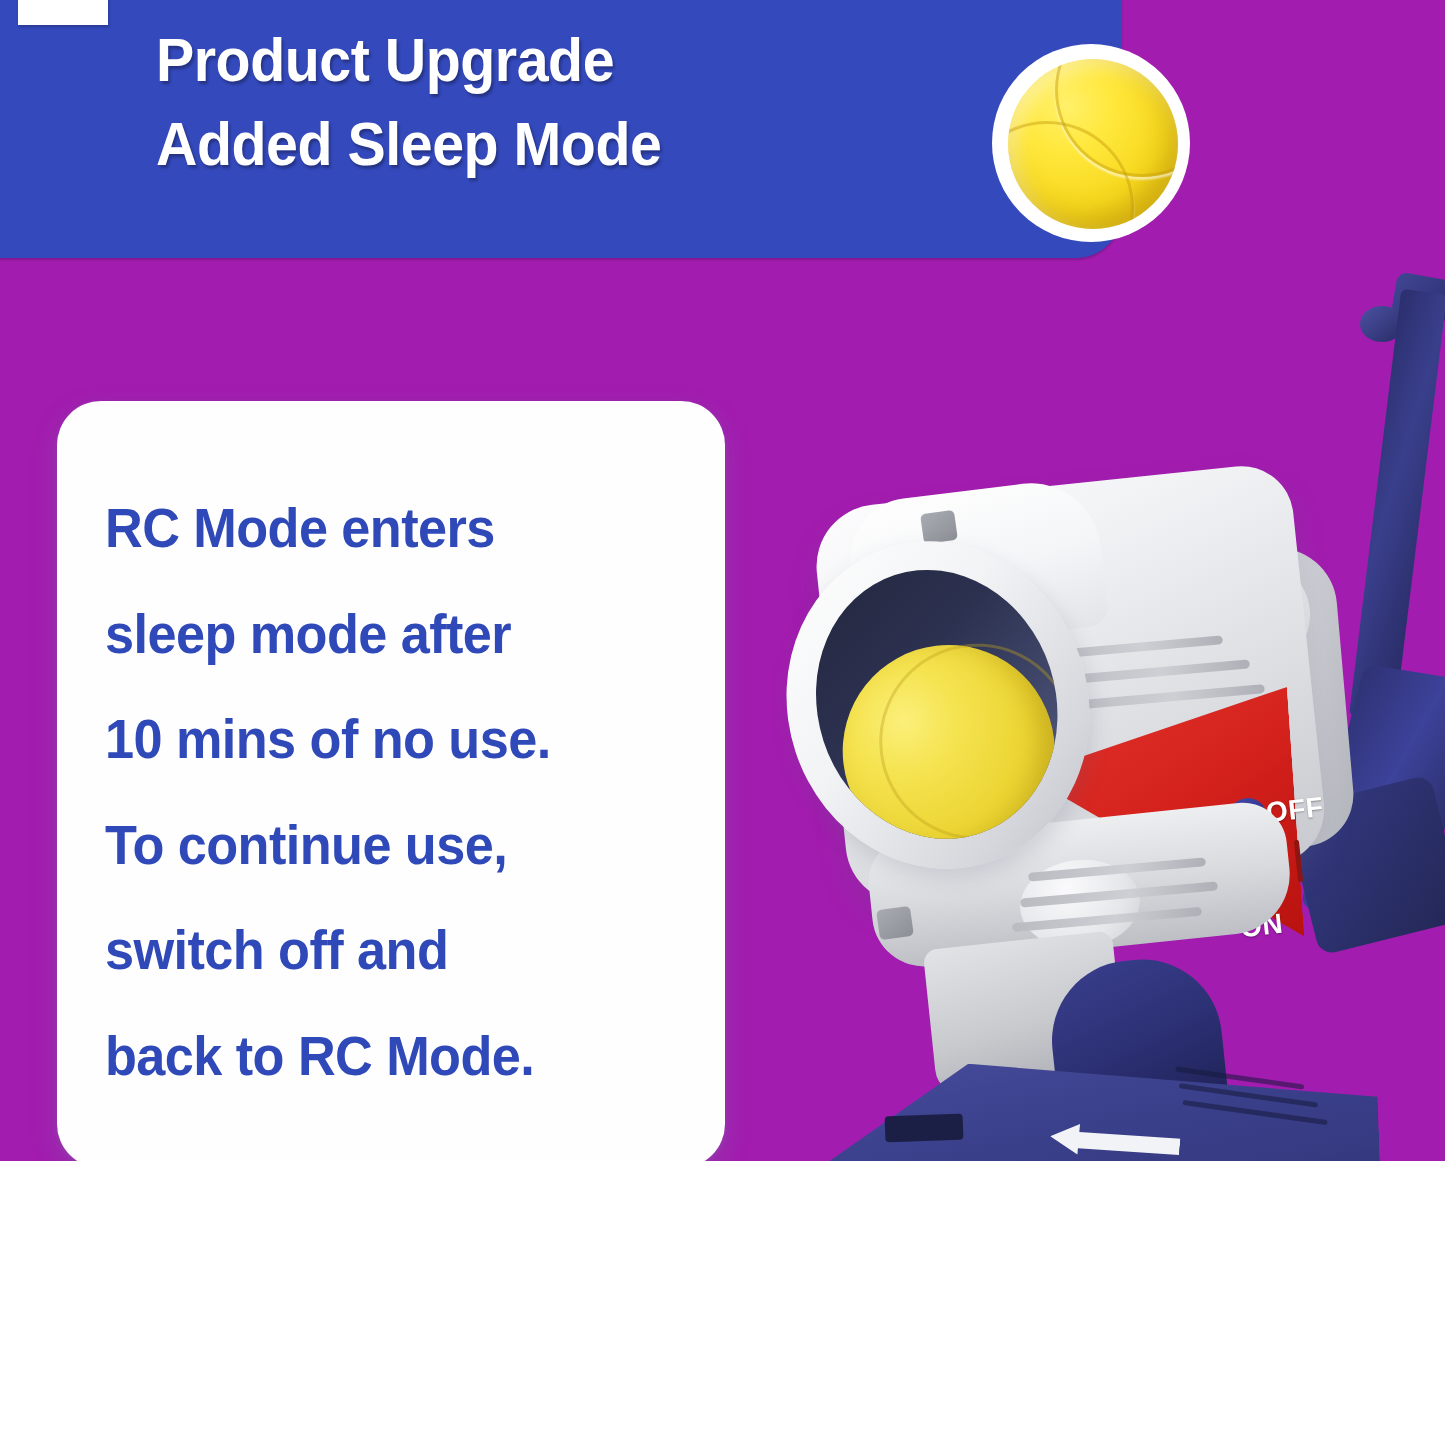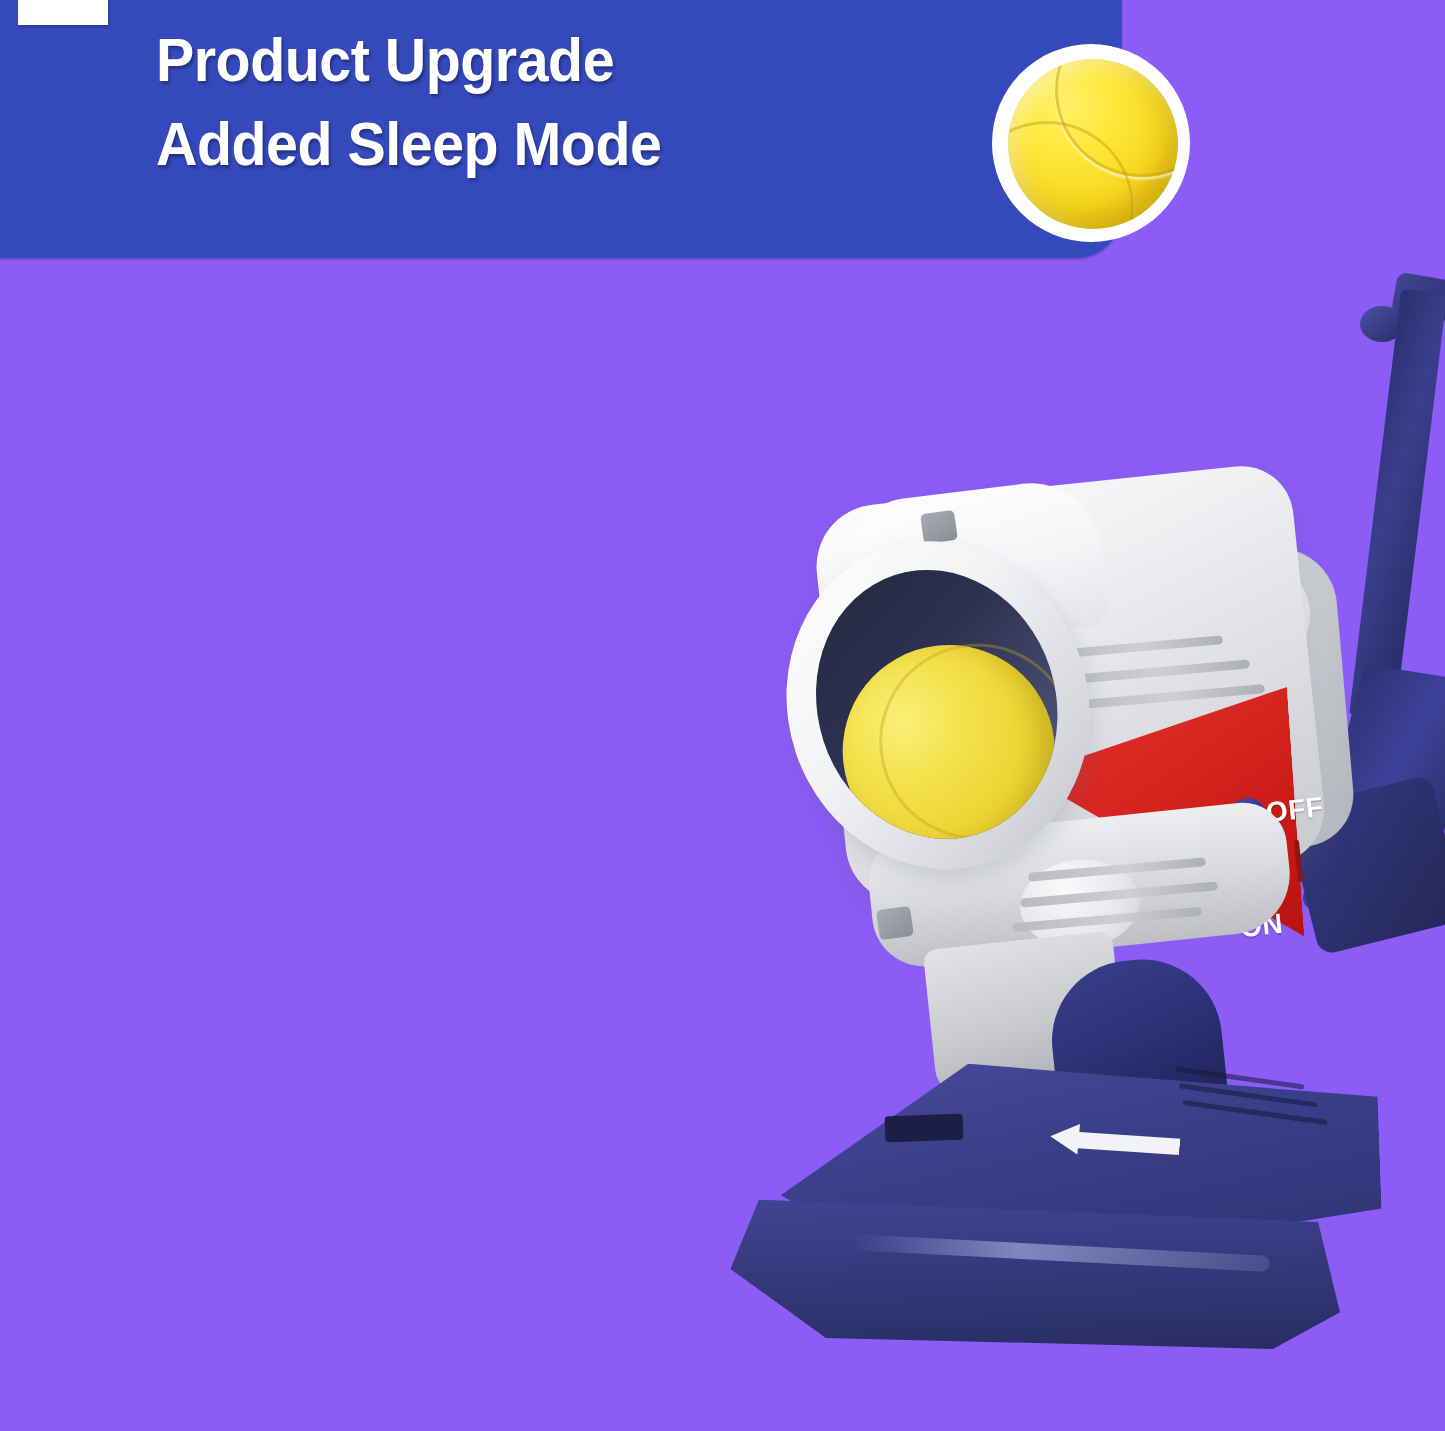--- a/index.html
+++ b/index.html
@@ -6,22 +6,22 @@
     margin: 0;
     padding: 0;
     background: #ffffff;
   }
   body {
     font-family: "Liberation Sans", sans-serif;
   }
   #page {
     position: relative;
     width: 1445px;
-    height: 1431px;
-    background: #8b5cf6;
+    height: 1161px;
+    background: #a21caf;
     overflow: hidden;
   }
 
   
   .header-banner {
     position: absolute;
     left: -40px;
     top: -20px;
     width: 1162px;
     height: 278px;
@@ -501,20 +501,28 @@
     <div class="header-title">Product Upgrade
 Added Sleep Mode</div>
   </div>
 
   <div class="ball-halo"></div>
   <div class="ball">
     <div class="ball-seam-a"></div>
     <div class="ball-seam-b"></div>
   </div>
 
+  <div class="text-card">
+    <div class="card-text">RC Mode enters
+sleep mode after
+10 mins of no use.
+To continue use,
+switch off and
+back to RC Mode.</div>
+  </div>
 
   <div class="machine">
 
     <div class="arm-cap"></div>
     <div class="arm-knob"></div>
     <div class="arm-post"></div>
     <div class="arm-lower"></div>
     <div class="arm-bracket"></div>
 
     <div class="head-fin"></div>

